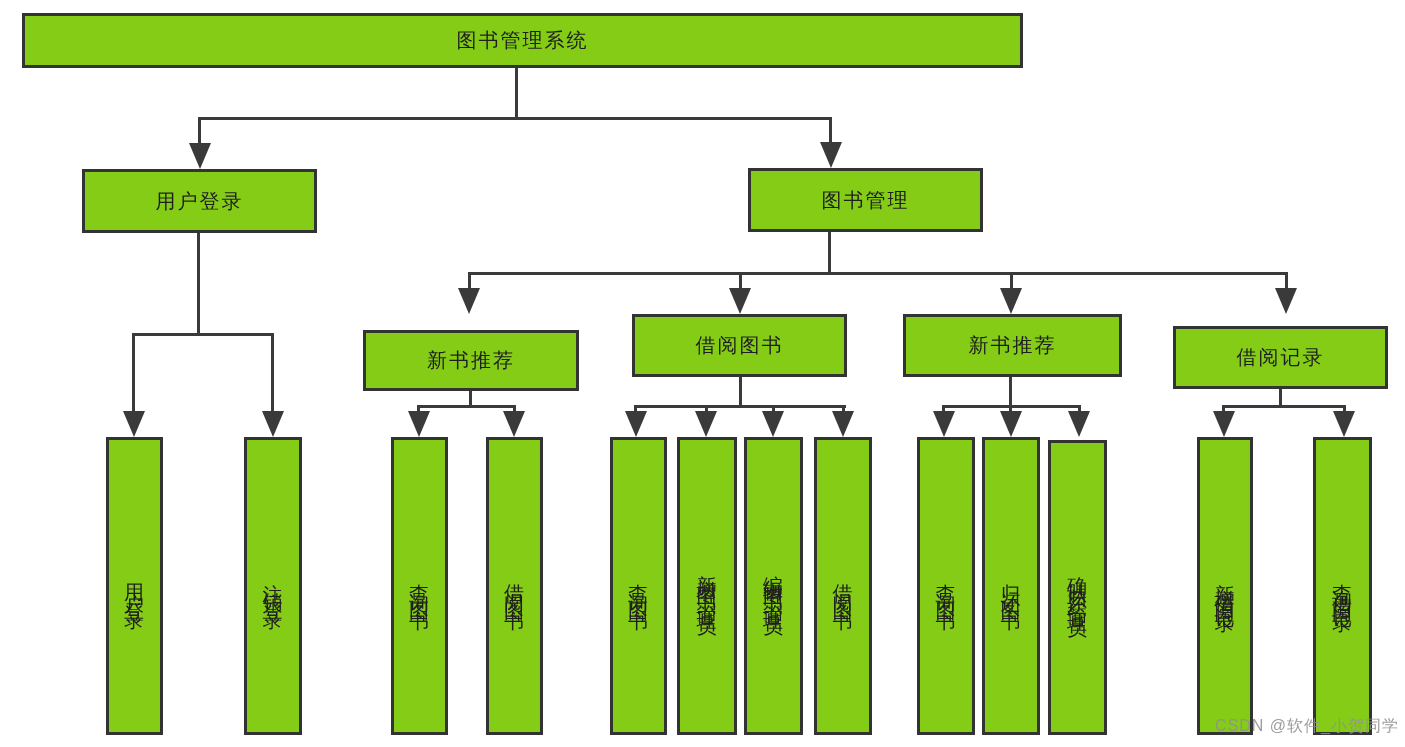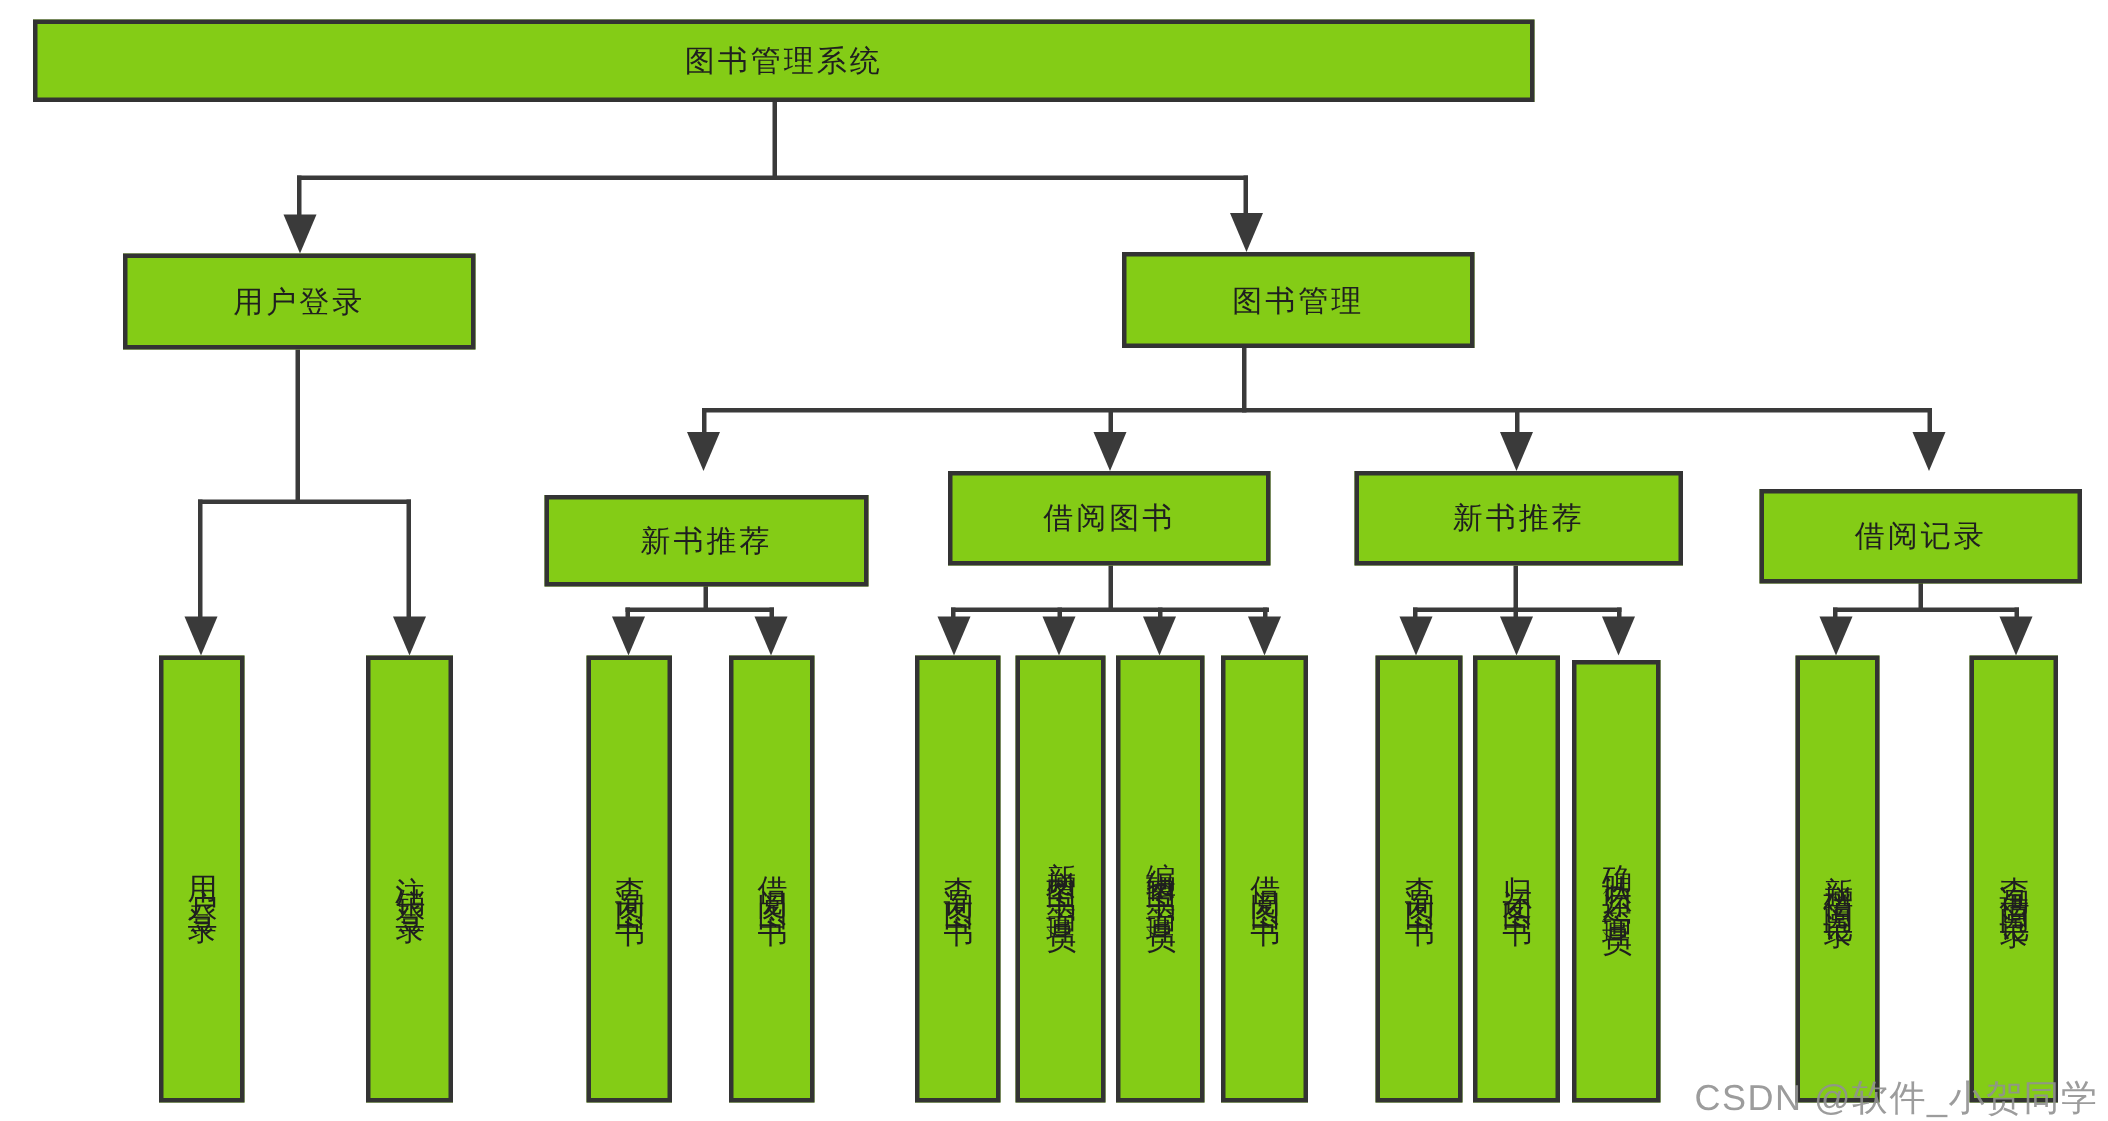--- a/index.html
+++ b/index.html
@@ -46,21 +46,21 @@
     width:0; height:0;
     border-left:11px solid transparent;
     border-right:11px solid transparent;
     border-top:26px solid #3a3a3a;
     z-index:1;
   }
   .watermark {
     position:absolute;
     top:716px;
     right:6px;
-    font-size:24px;
+    font-size:16px;
     color:rgba(145,145,145,0.9);
     letter-spacing:1px;
     z-index:3;
     white-space:nowrap;
   }
 </style>
 </head>
 <body>
 
 <div id="stage">

